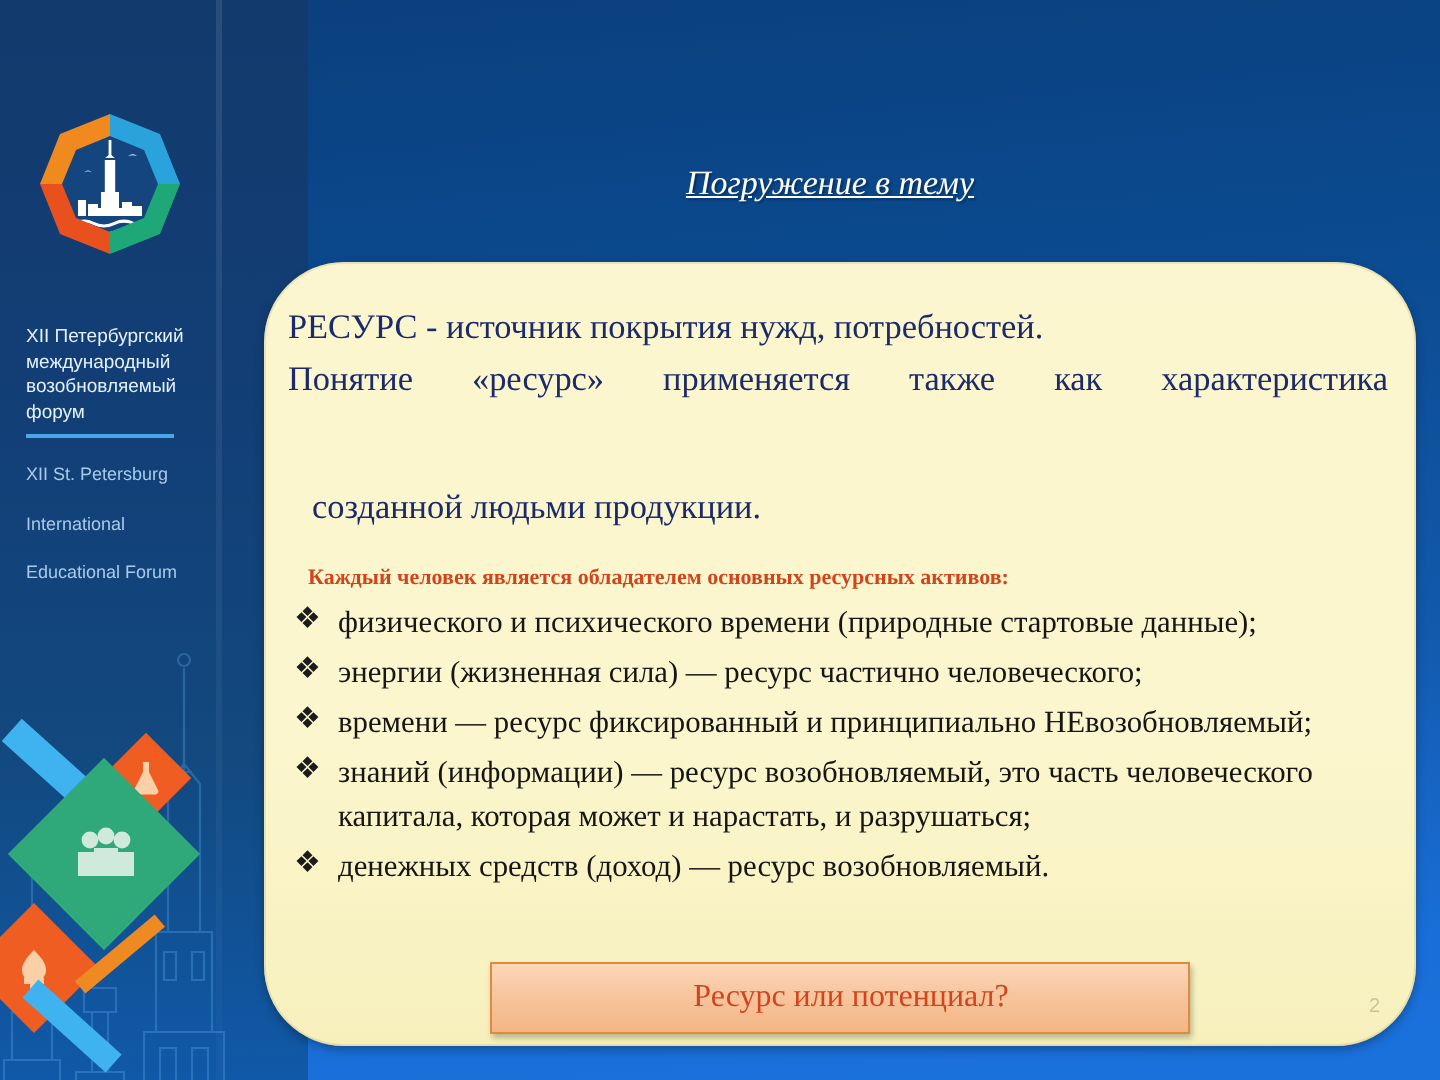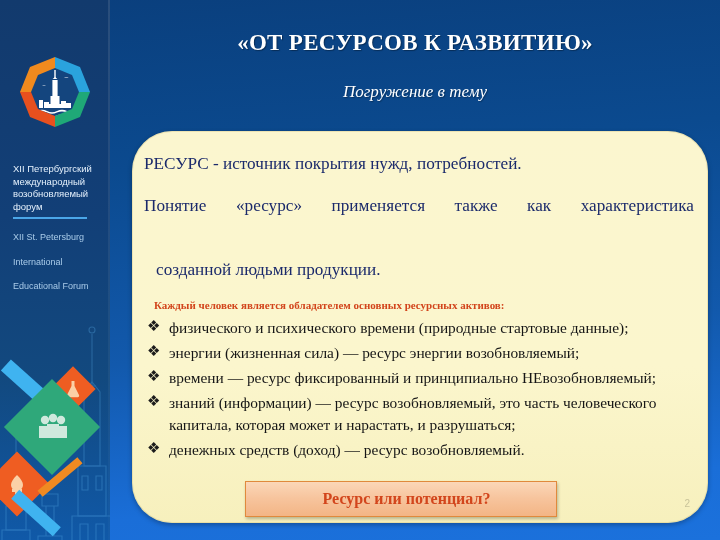--- a/index.html
+++ b/index.html
@@ -17,20 +17,21 @@
     user-select: none;
   }
 
   
   .left-panel {
     position: absolute;
     left: 0; top: 0;
     width: 110px; height: 540px;
     background: linear-gradient(180deg, #123a6d 0%, #123f77 40%, #12497f 70%, #1059a8 100%);
     overflow: hidden;
+    padding-left: 44px;
   }
   .left-panel-edge {
     position: absolute;
     left: 108px; top: 0;
     width: 3px; height: 540px;
     background: linear-gradient(180deg, rgba(255,255,255,.10), rgba(255,255,255,.02));
   }
 
   
   .lineart {
@@ -84,41 +85,42 @@
   }
   .subtitle {
     position: absolute;
     left: 115px; top: 82px;
     width: 600px;
     text-align: center;
     color: #ffffff;
     font-size: 17px;
     font-style: italic;
     text-shadow: 1px 1px 1px rgba(0,0,0,.3);
+    text-decoration: underline;
   }
 
   
   .card {
     position: absolute;
     left: 132px; top: 131px;
     width: 576px; height: 392px;
     background: linear-gradient(180deg, #fbf6cf 0%, #fbf6cd 60%, #f7f0bd 100%);
     border-radius: 40px;
     box-shadow: 0 2px 5px rgba(0,0,0,.28), inset 0 0 0 1px rgba(190,170,90,.25);
     box-sizing: border-box;
     padding: 20px 14px 0 12px;
   }
 
   .def-para {
     color: #1b2a6b;
     font-size: 17.2px;
     line-height: 26px;
     margin: 12px;
   }
-  .def-line1 { margin: 0 0 16px 0; }
+  .def-line1 { margin: 0 0 0 0; }
   .def-line-just {
     margin: 0;
     text-align: justify;
     text-align-last: left;
   }
   .def-line-just .jl {
     display: block;
     text-align: justify;
   }
   .def-line-just .jl::after {
@@ -157,30 +159,30 @@
   }
   .bullets li .cont {
     display: block;
     padding-left: 0;
   }
 
   
   .cta {
     position: absolute;
     left: 245px; top: 481px;
-    width: 312px; height: 36px;
+    width: 350px; height: 36px;
     box-sizing: border-box;
     background: linear-gradient(180deg, #fbd7b8 0%, #f7c49d 48%, #f3b585 100%);
     border: 1.5px solid #e08a3c;
     display: flex;
     align-items: center;
     justify-content: center;
     color: #d2451c;
     font-size: 16px;
-    font-weight: bold;
+    font-weight: normal;
     box-shadow: 1px 2px 3px rgba(0,0,0,.25);
     padding-left: 11px;
   }
 
   .page-num {
     position: absolute;
     right: 18px; bottom: 14px;
     color: #c9c49a;
     font-size: 10px;
     font-family: "Liberation Sans", "DejaVu Sans", sans-serif;
@@ -297,41 +299,40 @@
       <div class="ru">форум</div>
       <div class="logo-rule"></div>
       <div class="en">XII St. Petersburg</div>
       <div class="en">International</div>
       <div class="en">Educational Forum</div>
     </div>
 
     <div class="left-panel-edge"></div>
   </div>
 
-  <div class="title">«ОТ РЕСУРСОВ К РАЗВИТИЮ»</div>
   <div class="subtitle">Погружение в тему</div>
 
   <div class="card">
 
     <p class="def-para def-line1">РЕСУРС - источник покрытия нужд, потребностей.</p>
     <p class="def-para def-line-just">
       <span class="jl">Понятие «ресурс» применяется также как характеристика</span>
     </p>
     <p class="def-para">созданной людьми продукции.</p>
 
     <div class="assets-head">Каждый человек является обладателем основных ресурсных активов:</div>
 
     <ul class="bullets">
       <li>
         <span class="bul">❖</span>
         <span class="cont">физического и психического времени (природные стартовые данные);</span>
       </li>
       <li>
         <span class="bul">❖</span>
-        <span class="cont">энергии (жизненная сила) — ресурс энергии возобновляемый;</span>
+        <span class="cont">энергии (жизненная сила) — ресурс частично человеческого;</span>
       </li>
       <li>
         <span class="bul">❖</span>
         <span class="cont">времени — ресурс фиксированный и принципиально НЕвозобновляемый;</span>
       </li>
       <li>
         <span class="bul">❖</span>
         <span class="cont">знаний (информации) — ресурс возобновляемый, это часть человеческого капитала, которая может и нарастать, и разрушаться;</span>
       </li>
       <li>

